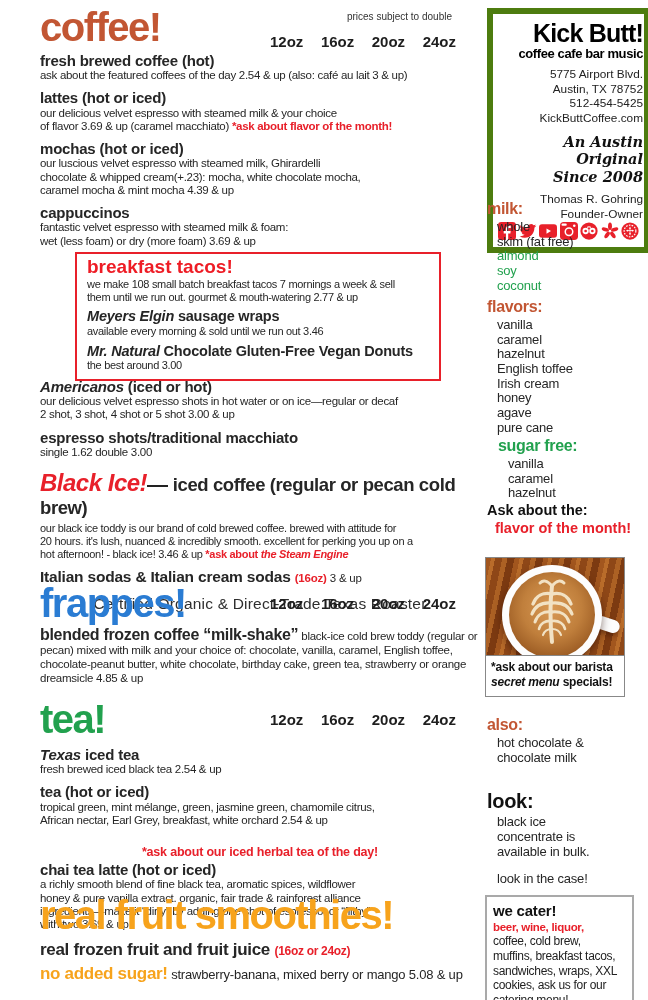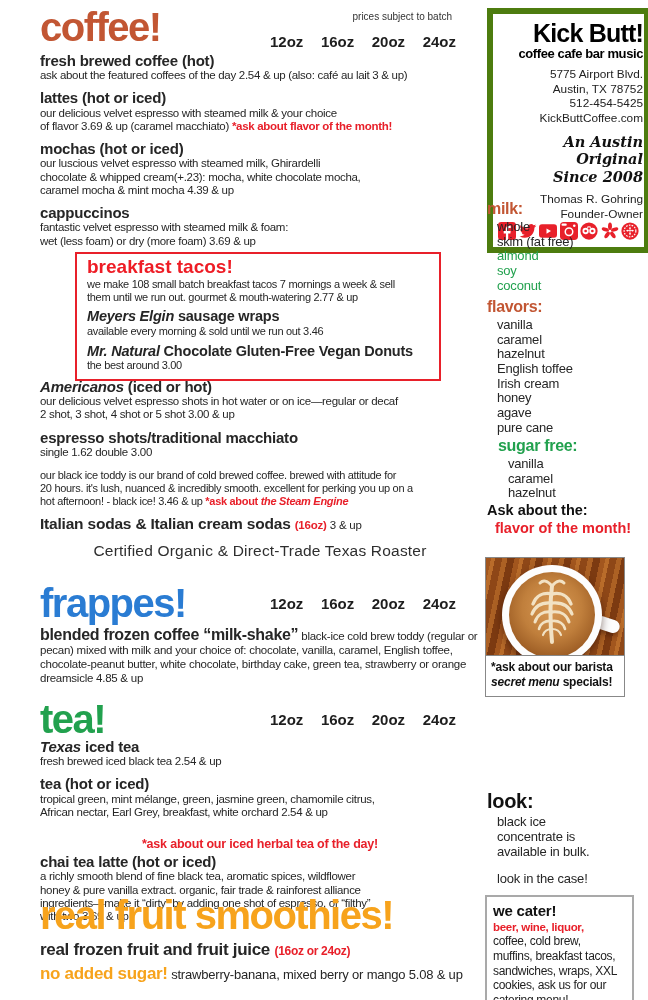--- a/index.html
+++ b/index.html
@@ -77,21 +77,21 @@
 </style>
 </head>
 <body>
 
 <div class="page">
 
   <div class="left-block" style="top:8px;">
     <div class="hdr-row">
       <div class="sec-title terracotta">coffee!</div>
       <div class="hdr-right">
-        <div class="prices-note">prices subject to batch</div>
+        <div class="prices-note">prices subject to double</div>
         <div class="sizes">
           <span>12oz</span>
           <span>16oz</span>
           <span>20oz</span>
           <span>24oz</span>
         </div>
       </div>
     </div>
 
     <div class="item" style="margin-top:2px;">
@@ -141,20 +141,21 @@
       <div class="item-desc">our delicious velvet espresso shots in hot water or on ice—regular or decaf
 2 shot, 3 shot, 4 shot or 5 shot   3.00 &amp; up</div>
     </div>
 
     <div class="item">
       <div class="item-name">espresso shots/traditional macchiato</div>
       <div class="item-desc">single 1.62   double 3.00</div>
     </div>
 
     <div class="item" style="margin-top:10px;">
+      <div><span class="bi-title">Black Ice!</span><span class="bi-dash">—</span><span class="bi-sub"> iced coffee (regular or pecan cold brew)</span></div>
       <div class="item-desc bi-desc" style="margin-top:3px;"><span>our black ice toddy is our brand of cold brewed coffee. brewed with attitude for
 20 hours. it's lush, nuanced &amp; incredibly smooth. excellent for perking you up on a
 hot afternoon! - black ice! 3.46 &amp; up    </span><span class="note-red">*ask about </span><span class="note-red it">the Steam Engine</span></div>
     </div>
 
     <div class="sodas-line"><span>Italian sodas &amp; Italian cream sodas </span><span class="sodas-size">(16oz)</span><span class="sodas-price"> 3 &amp; up</span></div>
 
     <div class="certified">Certified Organic &amp; Direct-Trade Texas Roaster</div>
   </div>
 
@@ -174,21 +175,21 @@
   <div class="left-block" style="top:700px;">
     <div class="sec-hdr">
       <div class="sec-title green">tea!</div>
       <div class="sizes">
         <span>12oz</span>
         <span>16oz</span>
         <span>20oz</span>
         <span>24oz</span>
       </div>
     </div>
-    <div class="item" style="margin-top:0;">
+    <div class="item" style="margin-top:8px;">
       <div class="item-name"><span class="it">Texas</span><span> iced tea</span></div>
       <div class="item-desc">fresh brewed iced black tea 2.54 &amp; up</div>
     </div>
     <div class="item">
       <div class="item-name">tea (hot or iced)</div>
       <div class="item-desc">tropical green, mint mélange, green, jasmine green, chamomile citrus,
 African nectar, Earl Grey, breakfast, white orchard   2.54 &amp; up</div>
       <div class="herbal">*ask about our iced herbal tea of the day!</div>
     </div>
     <div class="item" style="margin-top:2px;">
@@ -339,20 +340,25 @@
             <path d="M43 14 C38 8 34 8 31 11" stroke-width="3"></path>
             <path d="M43 14 C48 8 52 8 55 11" stroke-width="3"></path>
           </g>
         </svg>
       </div>
     </div>
     <div class="caption"><span>*ask about our barista
 </span><span class="it">secret menu</span><span> specials!</span></div>
   </div>
 
+  <div class="side-block" style="top:716px;">
+    <div class="side-h terracotta">also:</div>
+    <div class="side-text">hot chocolate &amp;
+chocolate milk</div>
+  </div>
 
   <div class="side-block" style="top:790px;">
     <div class="side-h big">look:</div>
     <div class="side-text">black ice
 concentrate is
 available in bulk.</div>
     <div class="side-text" style="margin-top:12px;">look in the case!</div>
   </div>
 
   <div class="cater">

